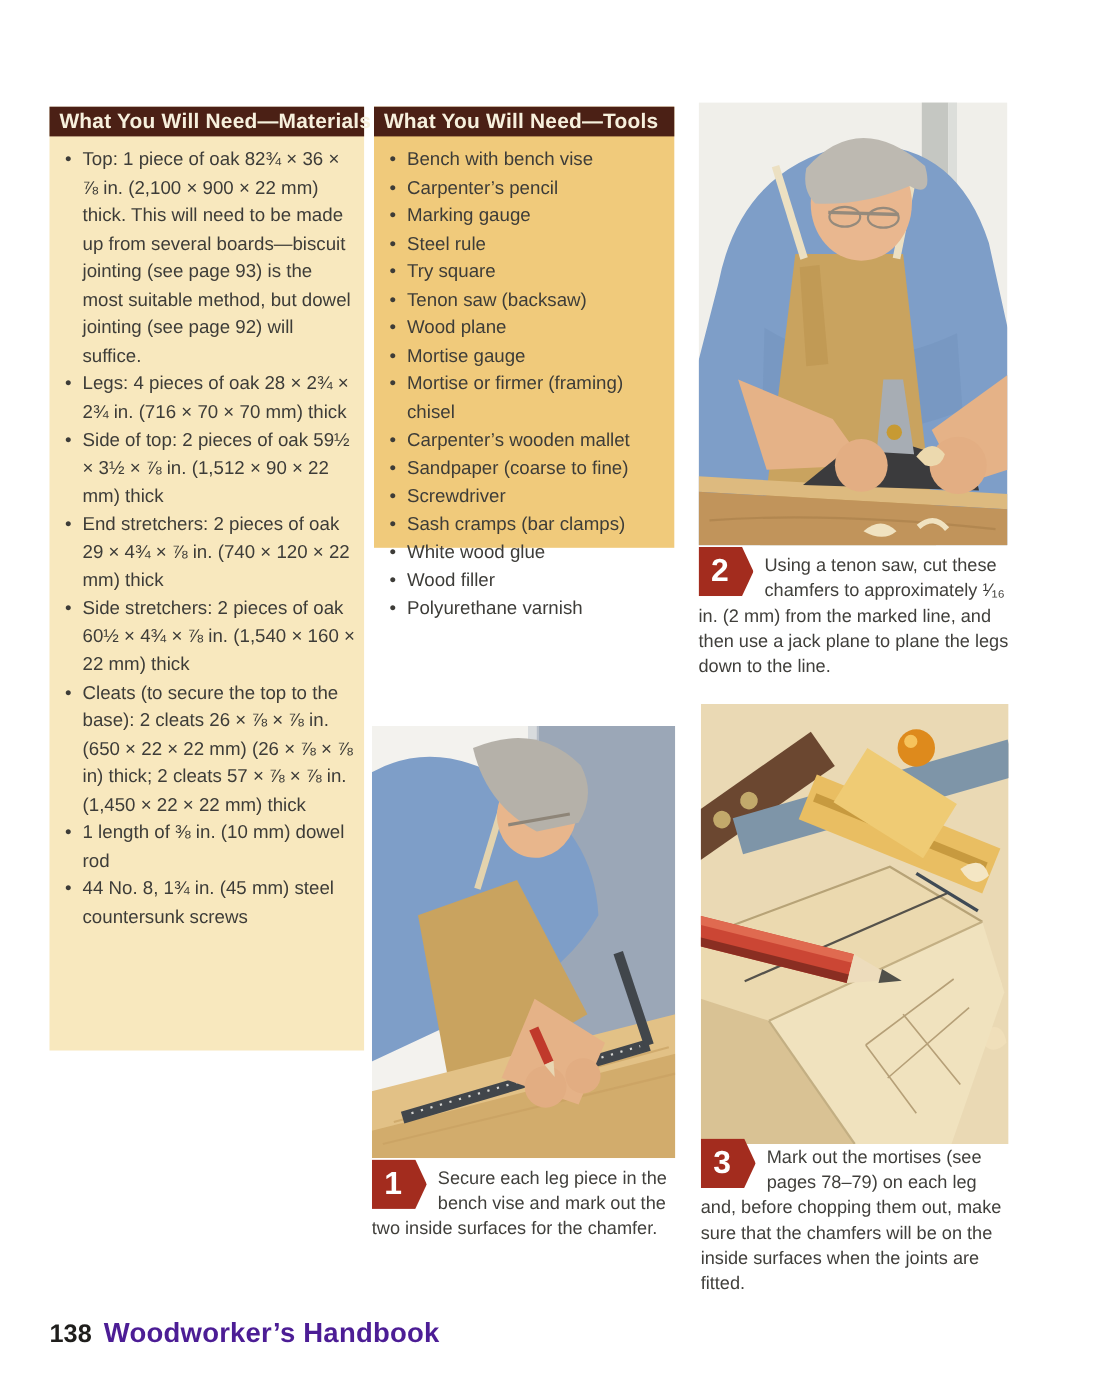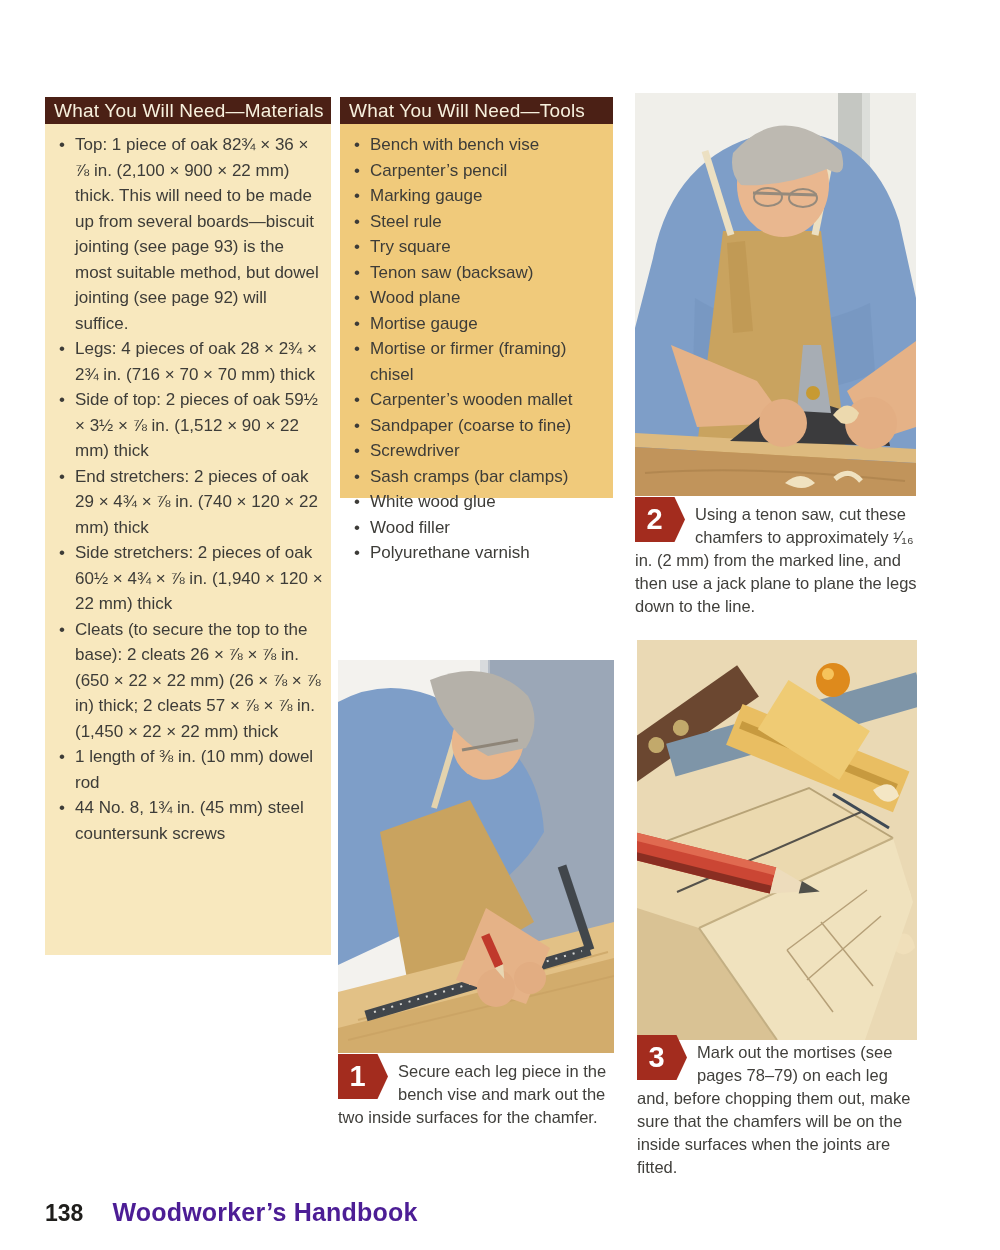--- a/index.html
+++ b/index.html
@@ -3,56 +3,56 @@
 <meta charset="utf-8">
 <style>
   html,body{margin:0;padding:0;background:#ffffff;}
   .page{position:relative;width:1000px;height:1250px;background:#ffffff;overflow:hidden;
         font-family:"Liberation Sans","DejaVu Sans",sans-serif;color:#3d3c38;}
 
   
   .needs-box{position:absolute;box-sizing:border-box;}
   .materials-box{left:45px;top:97px;width:286px;height:858px;background:#f8e8be;}
   .tools-box{left:340px;top:97px;width:273px;height:401px;background:#f0ca7b;}
-  .needs-bar{background:#4b2015;color:#f7f0dd;font-weight:400;font-size:19px;line-height:27px;
+  .needs-bar{background:#4b2015;color:#f7f0dd;font-weight:700;font-size:19px;line-height:27px;
              height:27px;padding-left:9px;letter-spacing:.2px;white-space:nowrap;}
   ul.needs{list-style:none;margin:8px 0 0;padding:0 6px 0 10px;font-size:17px;line-height:25.5px;color:#3d3c38;}
   ul.needs li{position:relative;padding-left:20px;}
   ul.needs li::before{content:"•";position:absolute;left:4px;top:0;color:#3d3c38;}
 
   
   .photo{position:absolute;overflow:hidden;z-index:1;}
   .photo svg{display:block;}
 
   
   .step{position:absolute;z-index:3;font-size:16.5px;line-height:23px;color:#403f3b;}
   .step-badge{float:left;width:50px;height:45px;margin:-6px 10px 2px 0;background:#a32c1e;
               clip-path:polygon(0 0,79% 0,100% 50%,79% 100%,0 100%);
               color:#ffffff;font-weight:700;font-size:29px;display:flex;align-items:center;
               justify-content:center;padding-right:11px;box-sizing:border-box;}
   .step p{margin:0;}
 
   
-  .footer{position:absolute;left:45px;top:1198px;display:flex;align-items:baseline;gap:29px;}
+  .footer{position:absolute;left:45px;top:1198px;display:flex;align-items:baseline;gap:11px;}
   .page-num{font-size:23px;font-weight:700;color:#1f1e1c;}
   .book-title{font-size:25px;font-weight:700;color:#4c1d95;letter-spacing:.2px;}
 </style>
 </head>
 <body>
 
 <div class="page">
 
   <div class="needs-box materials-box">
     <div class="needs-bar">What You Will Need—Materials</div>
     <ul class="needs">
       <li>Top: 1 piece of oak 82¾ × 36 × ⅞ in. (2,100 × 900 × 22 mm) thick. This will need to be made up from several boards—biscuit jointing (see page 93) is the most suitable method, but dowel jointing (see page 92) will suffice.</li>
       <li>Legs: 4 pieces of oak 28 × 2¾ × 2¾ in. (716 × 70 × 70 mm) thick</li>
       <li>Side of top: 2 pieces of oak 59½ × 3½ × ⅞ in. (1,512 × 90 × 22 mm) thick</li>
       <li>End stretchers: 2 pieces of oak 29 × 4¾ × ⅞ in. (740 × 120 × 22 mm) thick</li>
-      <li>Side stretchers: 2 pieces of oak 60½ × 4¾ × ⅞ in. (1,940 × 120 × 22 mm) thick</li>
+      <li>Side stretchers: 2 pieces of oak 60½ × 4¾ × ⅞ in. (1,540 × 160 × 22 mm) thick</li>
       <li>Cleats (to secure the top to the base): 2 cleats 26 × ⅞ × ⅞ in. (650 × 22 × 22 mm) (26 × ⅞ × ⅞ in) thick; 2 cleats 57 × ⅞ × ⅞ in. (1,450 × 22 × 22 mm) thick</li>
       <li>1 length of ⅜ in. (10 mm) dowel rod</li>
       <li>44 No. 8, 1¾ in. (45 mm) steel countersunk screws</li>
     </ul>
   </div>
 
   <div class="needs-box tools-box">
     <div class="needs-bar">What You Will Need—Tools</div>
     <ul class="needs">
       <li>Bench with bench vise</li>

